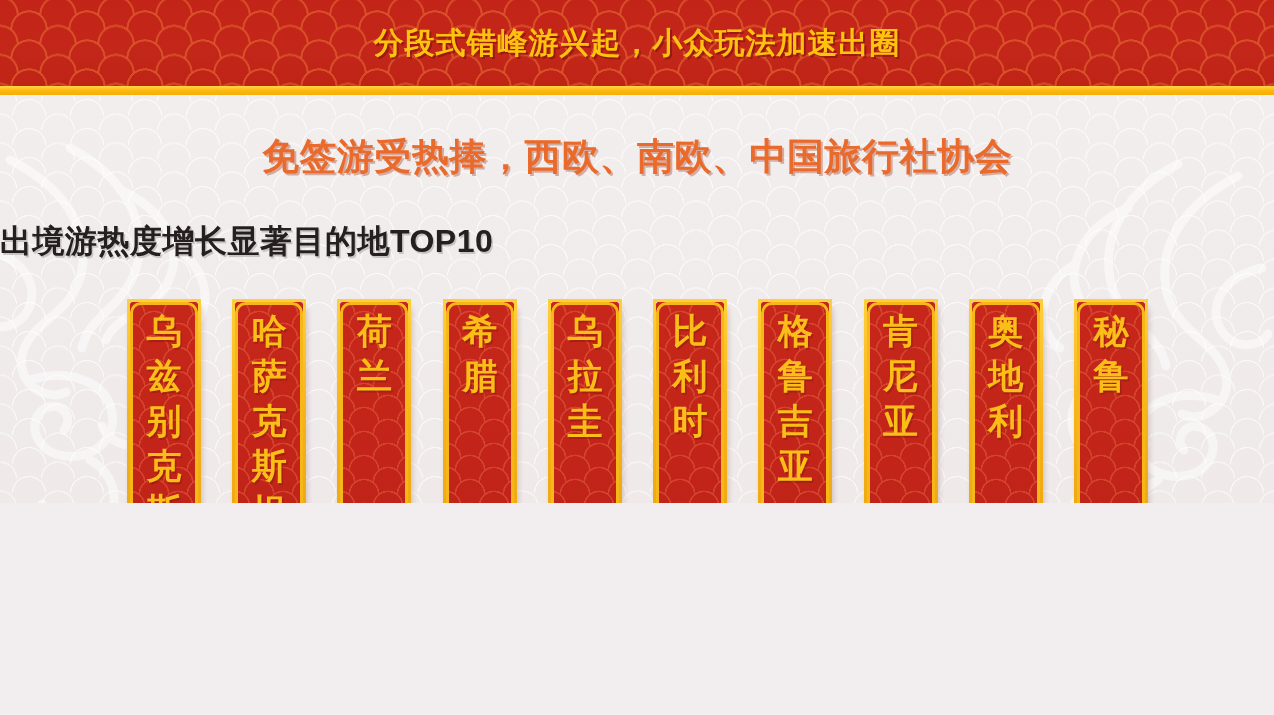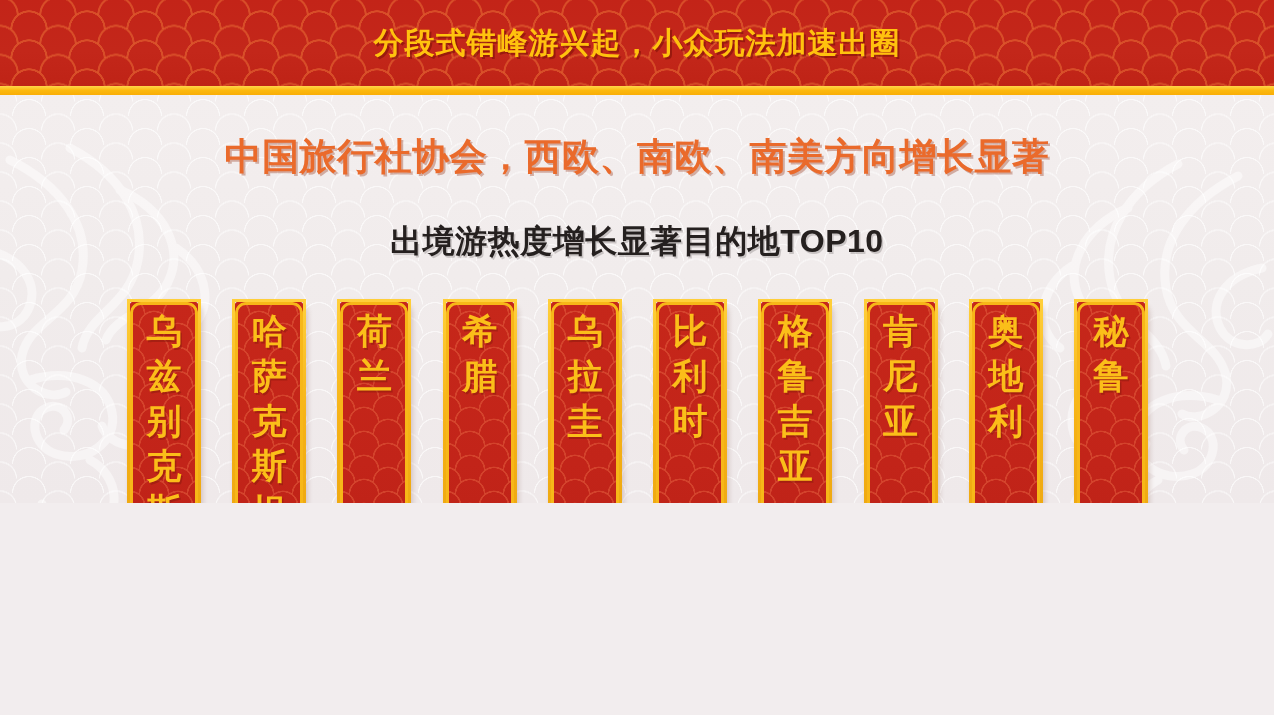--- a/index.html
+++ b/index.html
@@ -76,21 +76,20 @@
     font-weight: 700;
     letter-spacing: .5px;
     color: #ea6a2b;
     text-shadow: 2px 2px 0 rgba(150,50,20,.35);
     white-space: nowrap;
   }
   .sub-title {
     position: absolute;
     left: 0; top: 220px;
     width: 1274px;
-    text-align: center;
     font-size: 32px;
     font-weight: 700;
     letter-spacing: .5px;
     color: #25201f;
     text-shadow: 1.5px 1.5px 0 rgba(80,70,70,.25);
     white-space: nowrap;
   }
 
   
   .cards {
@@ -224,21 +223,21 @@
       <path d="M126 330 C156 346 158 386 132 400 C106 414 76 398 78 374"></path>
       <path d="M192 330 C220 352 218 392 192 406"></path>
     </g>
   </svg>
 
   <div class="banner">
     <div class="banner-title">分段式错峰游兴起，小众玩法加速出圈</div>
   </div>
   <div class="banner-rule"></div>
 
-  <div class="main-title">中国旅行社协会，西欧、南欧、南美方向增长显著</div>
+  <div class="main-title">免签游受热捧，西欧、南欧、中国旅行社协会</div>
   <div class="sub-title">出境游热度增长显著目的地TOP10</div>
 
   <div class="cards">
       <div class="card">
         <div class="card-text">
           <span class="card-char">乌</span>
           <span class="card-char">兹</span>
           <span class="card-char">别</span>
           <span class="card-char">克</span>
           <span class="card-char">斯</span>

